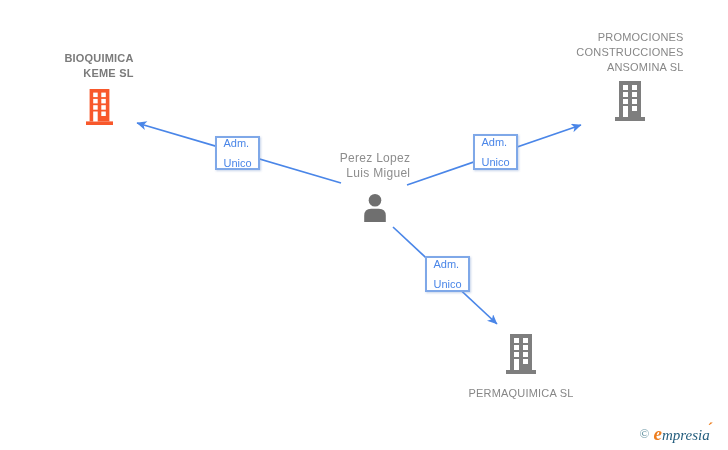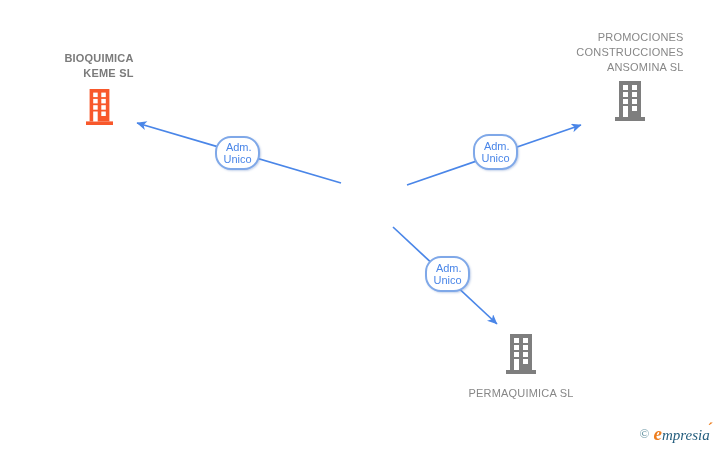--- a/index.html
+++ b/index.html
@@ -35,29 +35,29 @@
   .icon-building.orange { color: #f8582b; margin-top: 7px; }
   .icon-person { margin-top: 13px; color: #6f6f6f; }
   .node-permaquimica .nlabel { margin-top: 8px; }
 
   .edge-label {
     position: absolute;
     width: 45px;
     height: 36px;
     box-sizing: border-box;
     border: 2px solid #7fa8e8;
-    border-radius: 16px;
+    border-radius: 0;
     background: #ffffff;
     color: #4a86e8;
     font-size: 11px;
-    line-height: 12px;
+    line-height: 20px;
     display: flex;
     align-items: center;
     justify-content: center;
-    text-align: right;
+    text-align: left;
     white-space: pre-line;
     box-shadow: 1px 1px 2px rgba(130,160,210,0.45);
     cursor: pointer;
   }
 
   .brand {
     position: absolute;
     right: 16px;
     bottom: 5px;
     font-family: Liberation Serif, serif;
@@ -124,20 +124,30 @@
             <rect x="17" y="11" width="5" height="5"></rect>
           <rect x="8" y="18" width="5" height="5"></rect>
             <rect x="17" y="18" width="5" height="5"></rect>
           <rect x="8" y="25" width="5" height="11"></rect>
             <rect x="17" y="25" width="5" height="5"></rect>
         </g>
       </svg>
     </span>
   </div>
 
+  <div class="node node-person" style="left:305px; top:151px; width:140px;">
+    <div class="nlabel">Perez Lopez
+Luis Miguel</div>
+    <span class="icon-person">
+      <svg width="28" height="28" viewBox="0 0 28 28">
+        <circle cx="14" cy="6.3" r="6.3" fill="currentColor"></circle>
+        <path d="M3.2,28 V21.8 Q3.2,14.8 10.2,14.8 H17.8 Q24.8,14.8 24.8,21.8 V28 Z" fill="currentColor"></path>
+      </svg>
+    </span>
+  </div>
 
   <div class="node node-permaquimica" style="left:446px; top:334px; width:150px;">
     <span class="icon-building" style="margin-top:0;">
       <svg width="30" height="40" viewBox="0 0 30 40">
         <rect x="0" y="36" width="30" height="4" fill="currentColor"></rect>
         <rect x="4" y="0" width="22" height="36" fill="currentColor"></rect>
         <g fill="#ffffff">
           <rect x="8" y="4" width="5" height="5"></rect>
             <rect x="17" y="4" width="5" height="5"></rect>
           <rect x="8" y="11" width="5" height="5"></rect>

